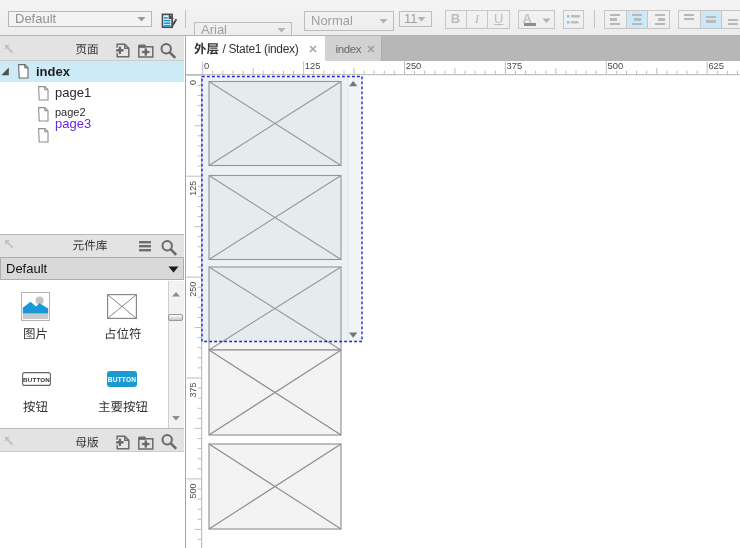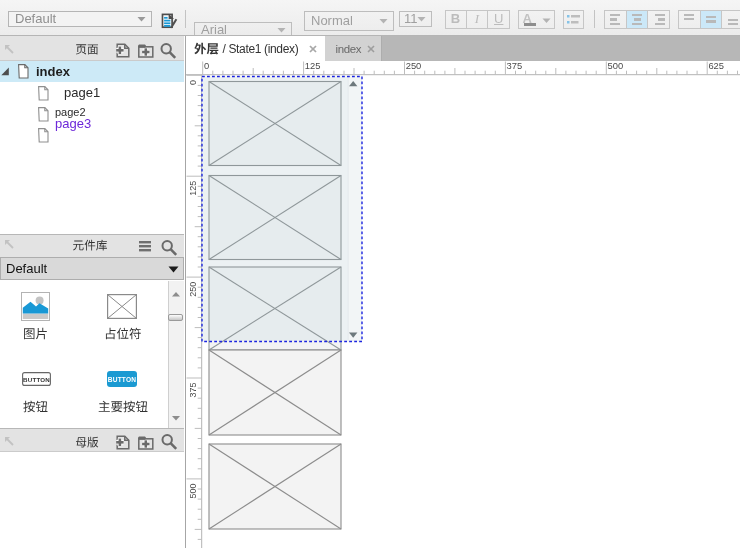--- a/index.html
+++ b/index.html
@@ -124,21 +124,21 @@
     </svg>
 <svg class="abs" style="left:18.2px;top:27.8px" width="11" height="15" viewBox="0 0 11 15">
       <path d="M0.6 0.6 h6.2 l3.2 3.2 v10.200000000000001 h-8.8 z" fill="#fff" stroke="#6a6a6a" stroke-width="1.1"></path>
       <path d="M6.8 0.6 v3.2 h3.2" fill="none" stroke="#6a6a6a" stroke-width="1.1"></path>
     </svg>
 <span class="abs" style="left:36px;top:27.6px;font-size:13px;font-weight:bold;color:#1e1e1e">index</span>
 <svg class="abs" style="left:38px;top:49.5px" width="11" height="15" viewBox="0 0 11 15">
       <path d="M0.6 0.6 h6.2 l3.2 3.2 v10.200000000000001 h-8.8 z" fill="#fff" stroke="#8f8f8f" stroke-width="1.1"></path>
       <path d="M6.8 0.6 v3.2 h3.2" fill="none" stroke="#8f8f8f" stroke-width="1.1"></path>
     </svg>
-<span class="abs" style="left:64px;top:48.7px;font-size:13px;color:#2a2a2a">page1</span>
+<span class="abs" style="left:55px;top:48.7px;font-size:13px;color:#2a2a2a">page1</span>
 <svg class="abs" style="left:38px;top:70.5px" width="11" height="15" viewBox="0 0 11 15">
       <path d="M0.6 0.6 h6.2 l3.2 3.2 v10.200000000000001 h-8.8 z" fill="#fff" stroke="#8f8f8f" stroke-width="1.1"></path>
       <path d="M6.8 0.6 v3.2 h3.2" fill="none" stroke="#8f8f8f" stroke-width="1.1"></path>
     </svg>
 <span class="abs" style="left:55px;top:69.7px;font-size:11px;color:#2a2a2a">page2</span>
 <svg class="abs" style="left:38px;top:91.5px" width="11" height="15" viewBox="0 0 11 15">
       <path d="M0.6 0.6 h6.2 l3.2 3.2 v10.200000000000001 h-8.8 z" fill="#fff" stroke="#8f8f8f" stroke-width="1.1"></path>
       <path d="M6.8 0.6 v3.2 h3.2" fill="none" stroke="#8f8f8f" stroke-width="1.1"></path>
     </svg>
 <span class="abs" style="left:55px;top:80px;font-size:13px;color:#6d28d9">page3</span>

